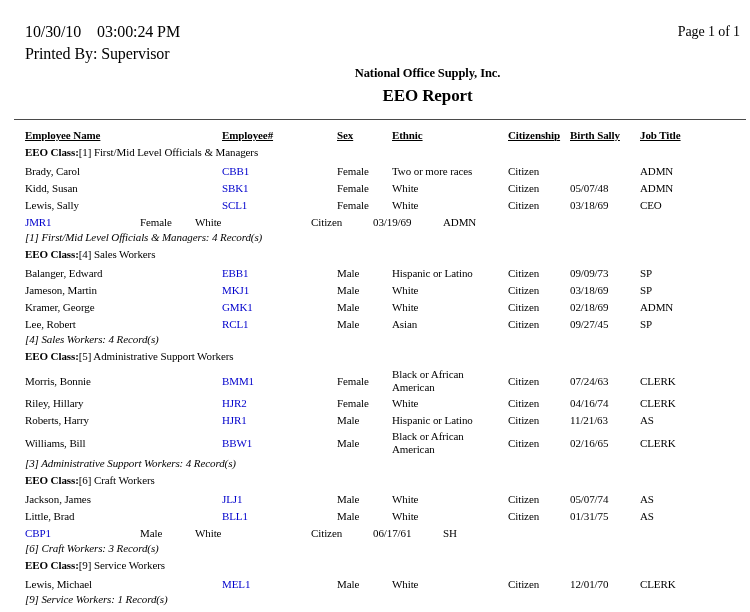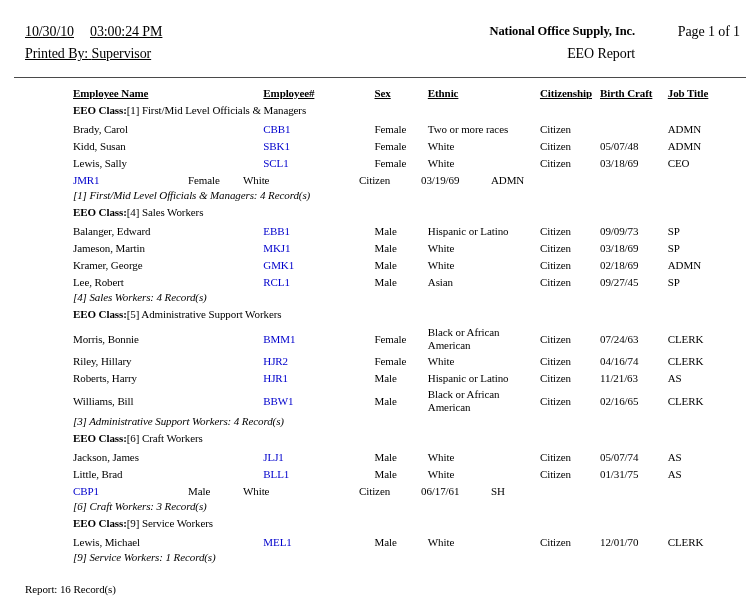--- a/index.html
+++ b/index.html
@@ -8,30 +8,30 @@
     position: relative;
     width: 750px;
     height: 612px;
     background: #ffffff;
     overflow: hidden;
     font-family: "Liberation Serif", serif;
     color: #000000;
     letter-spacing: -0.1px;
   }
   .report-header { display: flex; align-items: flex-start; padding: 25px 10px 0 25px; }
-  .hdr-left { width: 195px; font-size: 14px; line-height: 13px; text-decoration: underline; }
+  .hdr-left { width: 195px; font-size: 16px; line-height: 13px; }
   .hdr-left .time { margin-left: 16px; }
   .printed { margin-top: 9px; }
-  .hdr-center { flex: 1; text-align: right; }
+  .hdr-center { flex: 1; text-align: center; margin-top: 42px; }
   .company { font-weight: bold; font-size: 12.5px; line-height: 13px; }
-  .report-title { font-weight: normal; font-size: 14px; line-height: 18px; margin-top: 7px; }
+  .report-title { font-weight: bold; font-size: 17px; line-height: 18px; margin-top: 7px; }
   .hdr-right { width: 105px; text-align: right; font-size: 14px; line-height: 13px; }
   .rule { border: none; border-top: 1.5px solid #4a4a4a; margin: 14px 4px 0 14px; }
 
-  .table { padding: 8px 0 0 25px; font-size: 11px; margin-left: 48px; }
+  .table { padding: 8px 0 0 25px; font-size: 11px; }
   .thead { display: flex; font-weight: bold; height: 17px; line-height: 15px; }
   .hcell { text-decoration: underline; }
   .cell { padding-right: 6px; }
   .c0 { width: 197px; } .c1 { width: 115px; } .c2 { width: 55px; }
   .c3 { width: 116px; } .c4 { width: 62px; } .c5 { width: 70px; }
   .c6 { width: 85px; }
 
   .class-row { height: 17px; line-height: 15px; }
   .class-label { font-weight: bold; display: inline-block; min-width: 52px; }
   .row { display: flex; align-items: center; min-height: 17px; }
@@ -64,21 +64,21 @@
 
   <hr class="rule">
 
   <div class="table">
     <div class="thead">
         <span class="cell hcell c0">Employee Name</span>
         <span class="cell hcell c1">Employee#</span>
         <span class="cell hcell c2">Sex</span>
         <span class="cell hcell c3">Ethnic</span>
         <span class="cell hcell c4">Citizenship</span>
-        <span class="cell hcell c5">Birth Craft</span>
+        <span class="cell hcell c5">Birth Sally</span>
         <span class="cell hcell c6">Job Title</span>
       </div>
     <div id="table-body">
   <div class="group">
     <div class="class-row">
       <span class="class-label">EEO Class:</span><span class="class-name">[1] First/Mid Level Officials &amp; Managers</span>
     </div>
     <div class="rows">
   <div class="row">
     <span class="cell c0">Brady, Carol</span>

